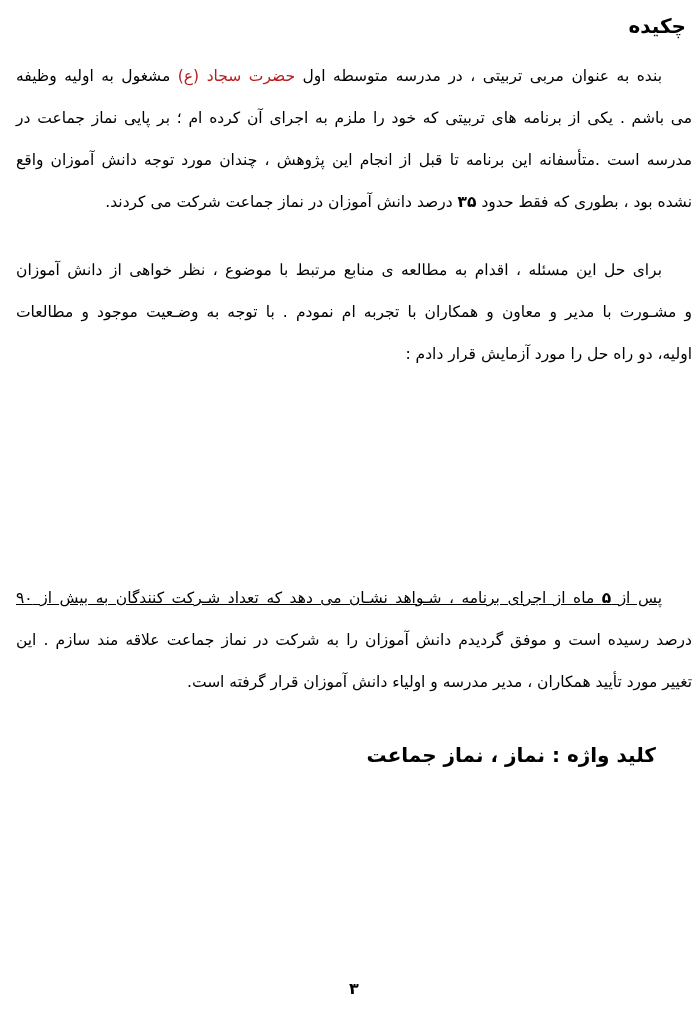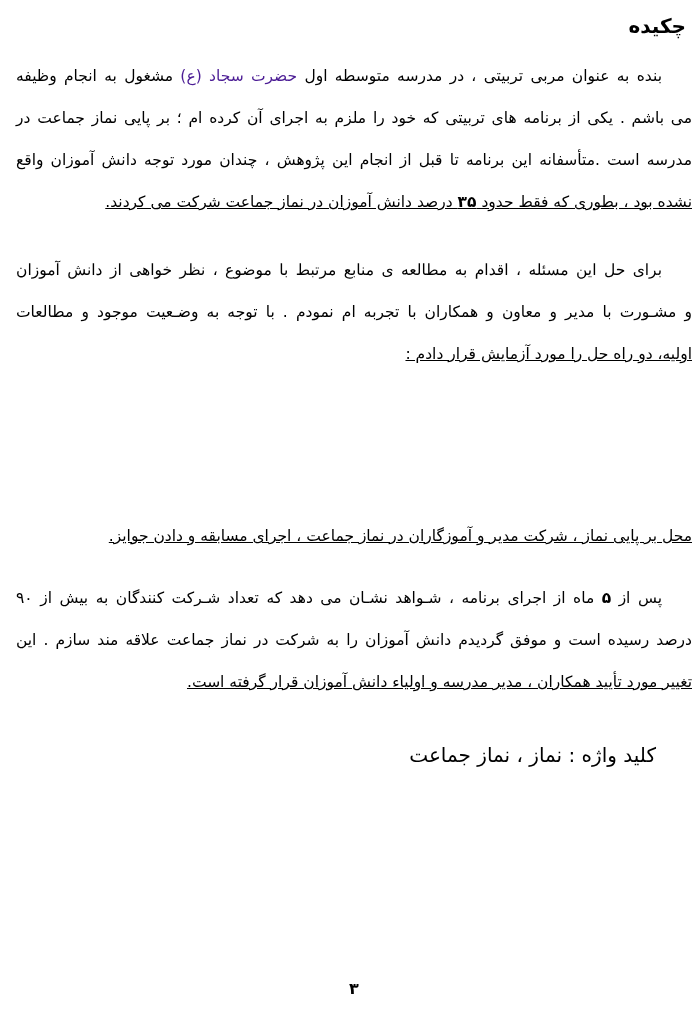--- a/index.html
+++ b/index.html
@@ -33,31 +33,31 @@
     .line {
       position: absolute;
       right: 12px;
       left: 12px;
       font-size: 15.5px;
       line-height: 24px;
       white-space: nowrap;
       text-align: justify;
       text-align-last: justify;
     }
-    .line.last { text-align-last: right; text-decoration: underline; }
+    .line.last { text-align-last: right; }
     .line.indent { right: 42px; }
     .line.item { right: 28px; }
-    .red { color: #4c1d95; }
+    .red { color: #b91c1c; }
     .bold-num { font-weight: bold; }
     .keywords {
       position: absolute;
       right: 48px;
       top: 738px;
       font-size: 20px;
-      font-weight: normal;
+      font-weight: bold;
       line-height: 34px;
       white-space: nowrap;
     }
     .page-number {
       position: absolute;
       left: 0; right: 0;
       top: 978px;
       text-align: center;
       font-size: 16px;
       font-weight: bold;
@@ -65,36 +65,35 @@
     }
   </style>
 </head>
 <body>
 
 <div class="page">
 
   <h1 class="title">چکیده</h1>
 
   <div class="line indent" style="top:64px;">
-    <span>بنده به عنوان مربی تربیتی ، در مدرسه متوسطه اول </span><span class="red">حضرت سجاد (ع)</span><span> مشغول به انجام وظیفه</span>
+    <span>بنده به عنوان مربی تربیتی ، در مدرسه متوسطه اول </span><span class="red">حضرت سجاد (ع)</span><span> مشغول به اولیه وظیفه</span>
   </div>
   <div class="line" style="top:148px;">مدرسه است .متأسفانه این برنامه تا قبل از انجام این پژوهش ، چندان مورد توجه دانش آموزان واقع</div>
   <div class="line" style="top:106px;">می باشم . یکی از برنامه های تربیتی که خود را ملزم به اجرای آن کرده ام ؛ بر پایی نماز جماعت در</div>
   <div class="line last" style="top:190px;">
     <span>نشده بود ، بطوری که فقط حدود </span><span class="bold-num">۳۵</span><span> درصد  دانش آموزان در نماز جماعت شرکت می کردند.</span>
   </div>
 
   <div class="line indent" style="top:258px;font-family:Liberation Serif, serif;">برای حل این مسئله ، اقدام به مطالعه ی منابع مرتبط با موضوع ، نظر خواهی از دانش آموزان</div>
   <div class="line" style="top:300px;">و مشـورت با مدیر و معاون  و همکاران با تجربه ام نمودم . با توجه به وضـعیت موجود  و مطالعات</div>
   <div class="line last" style="top:342px;">اولیه، دو راه حل را مورد آزمایش قرار دادم :</div>
 
 
-  <div class="line last" style="top:524px;">محل بر پایی نماز ، شرکت مدیر و آموزگاران در نماز جماعت ، اجرای مسابقه و دادن جوایز.</div>
 
-  <div class="line indent" style="top:586px;">
+  <div class="line indent" style="top:586px;text-decoration:underline;">
     <span>پس از </span><span class="bold-num">۵</span><span> ماه از اجرای برنامه ، شـواهد نشـان می دهد که تعداد شـرکت کنندگان به بیش از ۹۰</span>
   </div>
   <div class="line" style="top:628px;">درصد رسیده است و موفق گردیدم دانش آموزان را به شرکت در نماز جماعت علاقه مند سازم . این</div>
   <div class="line last" style="top:670px;">تغییر مورد تأیید همکاران ، مدیر مدرسه و اولیاء دانش آموزان قرار گرفته است.</div>
 
   <div class="keywords">کلید واژه : نماز ، نماز جماعت</div>
 
   <div class="page-number">۳</div>
 
 </div>

